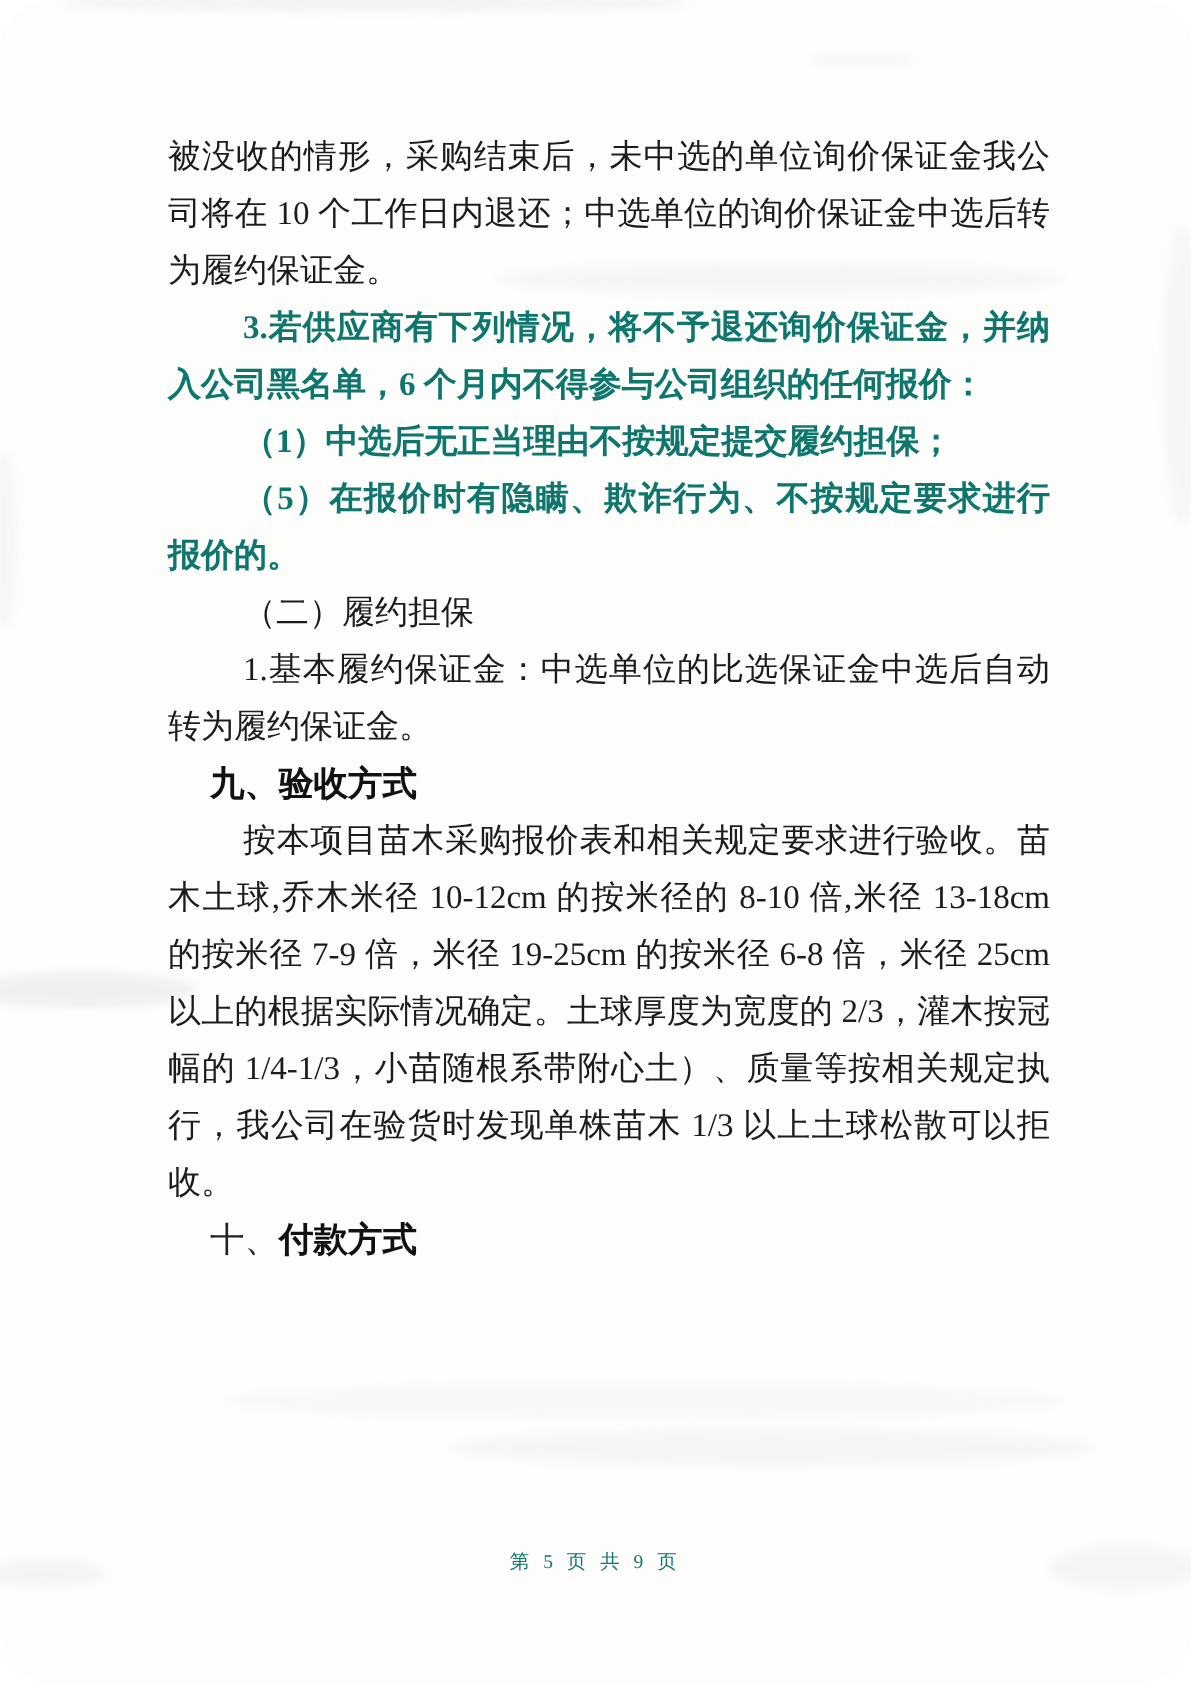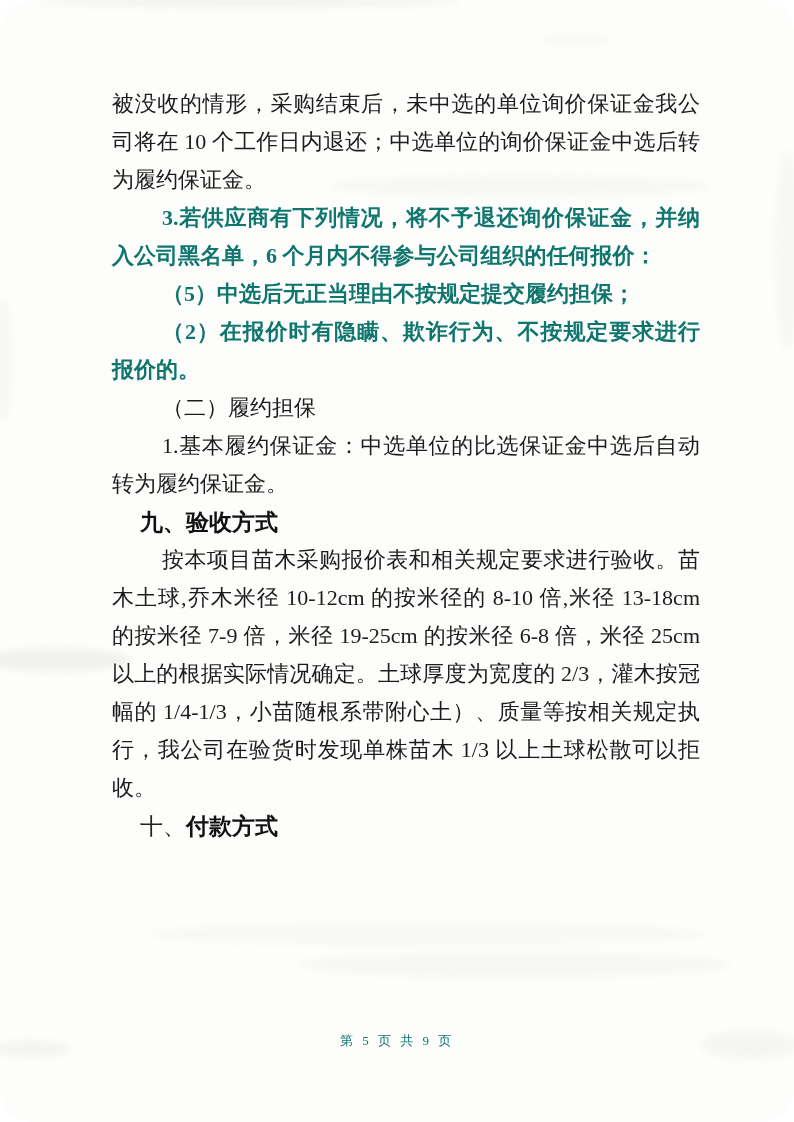--- a/index.html
+++ b/index.html
@@ -67,24 +67,24 @@
 <body>
 
 <div class="page">
 
   <div class="content">
 
     <p class="p">被没收的情形，采购结束后，未中选的单位询价保证金我公司将在 10 个工作日内退还；中选单位的询价保证金中选后转为履约保证金。</p>
 
     <p class="p indent bold">3.若供应商有下列情况，将不予退还询价保证金，并纳入公司黑名单，6 个月内不得参与公司组织的任何报价：</p>
 
-    <p class="p indent bold">（5）中选后无正当理由不按规定提交履约担保；</p>
+    <p class="p indent bold">（1）中选后无正当理由不按规定提交履约担保；</p>
 
 
-    <p class="p indent bold">（2）在报价时有隐瞒、欺诈行为、不按规定要求进行报价的。</p>
+    <p class="p indent bold">（5）在报价时有隐瞒、欺诈行为、不按规定要求进行报价的。</p>
 
     <p class="p indent">（二）履约担保</p>
 
     <p class="p indent">1.基本履约保证金：中选单位的比选保证金中选后自动转为履约保证金。</p>
 
 
     <h2 class="heading">
       <span class="h-num">九、</span><span class="h-title">验收方式</span>
     </h2>
 

